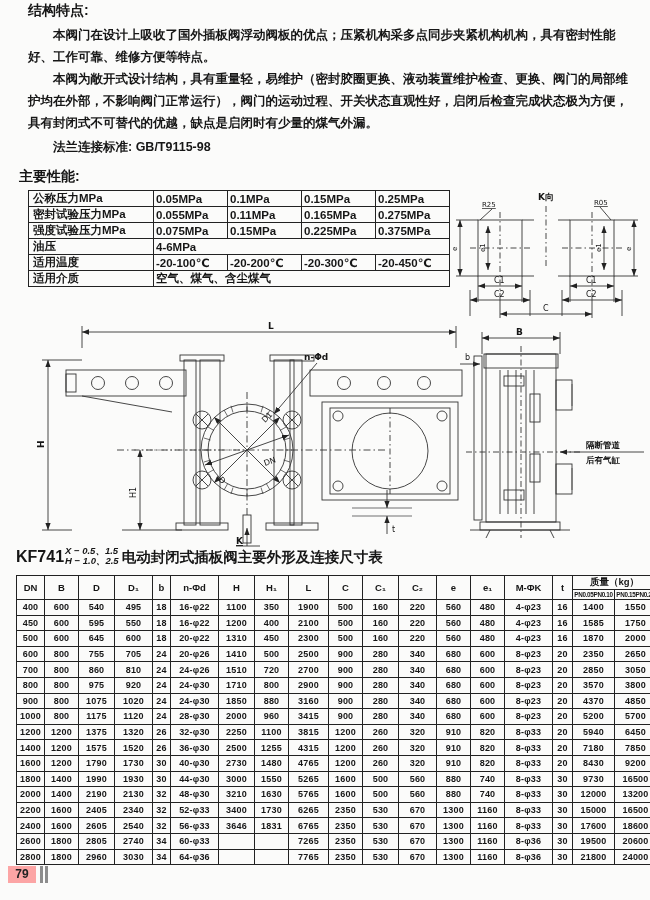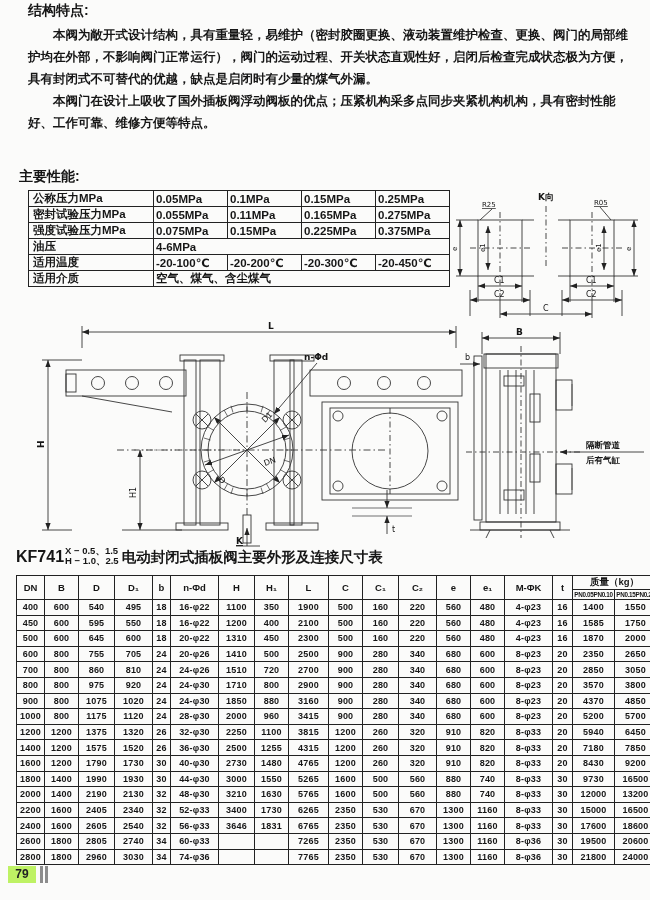--- a/index.html
+++ b/index.html
@@ -22,41 +22,42 @@
   
   svg{position:absolute;}
   svg text{font-family:"DejaVu Sans",sans-serif;fill:#161616;}
   .kview{left:448px;top:168px;}
   .front{left:22px;top:320px;}
   .side{left:460px;top:324px;}
   
   .dims-title{position:absolute;left:16px;top:546px;height:26px;white-space:nowrap;}
   .dims-title .model{font-size:16px;font-weight:bold;vertical-align:middle;}
   .dims-title .stack{display:inline-block;vertical-align:middle;line-height:10px;
-    font-size:9.5px;font-weight:bold;margin:0 3px 2px 1px;}
+    font-size:9.5px;font-weight:bold;margin:0 3px 2px 1px;font-style:italic;}
   .dims-title .name{font-size:14.5px;font-weight:bold;vertical-align:middle;}
   
   .dims{position:absolute;left:16px;top:575px;width:628px;table-layout:fixed;}
   .dims th,.dims td{border:1px solid #222;text-align:center;padding:0;white-space:nowrap;overflow:hidden;}
   .dims th{font-size:9.5px;font-weight:bold;height:13px;}
   .dims th.sub{font-size:6.3px;height:9px;letter-spacing:-0.3px;}
   .dims td{font-size:9px;font-weight:bold;height:14.6px;letter-spacing:0.2px;}
   
-  .pageno{position:absolute;left:8px;top:866px;width:28px;height:17px;background:#bef264;
+  .pageno{position:absolute;left:8px;top:866px;width:28px;height:17px;background:#fca5a5;
     color:#222;font-size:12px;font-weight:bold;text-align:center;line-height:17px;}
   .bar{position:absolute;top:866px;width:3px;height:17px;background:#8c8c8c;}
   .bar.b1{left:40px;} .bar.b2{left:45px;}
 </style>
 </head>
 <body>
 
 <div class="features">
   <h2>结构特点:</h2>
+  <p>本阀门在设计上吸收了国外插板阀浮动阀板的优点；压紧机构采多点同步夹紧机构机构，具有密封性能好、工作可靠、维修方便等特点。</p>
   <p>本阀为敞开式设计结构，具有重量轻，易维护（密封胶圈更换、液动装置维护检查、更换、阀门的局部维护均在外部，不影响阀门正常运行），阀门的运动过程、开关状态直观性好，启闭后检查完成状态极为方便，具有封闭式不可替代的优越，缺点是启闭时有少量的煤气外漏。</p>
-  <p>本阀门在设计上吸收了国外插板阀浮动阀板的优点；压紧机构采多点同步夹紧机构机构，具有密封性能好、工作可靠、维修方便等特点。</p>
+  <p class="std">法兰连接标准: GB/T9115-98</p>
 </div>
 
 <div class="perf-head">主要性能:</div>
 <table class="perf">
     <tbody>
       <tr>
         <td class="lbl">公称压力MPa</td>
         <td>0.05MPa</td>
         <td>0.1MPa</td>
         <td>0.15MPa</td>
@@ -650,21 +651,21 @@
         <td>30</td>
         <td>19500</td>
         <td>20600</td>
       </tr>
       <tr>
         <td>2800</td>
         <td>1800</td>
         <td>2960</td>
         <td>3030</td>
         <td>34</td>
-        <td>74-φ36</td>
+        <td>64-φ36</td>
         <td></td>
         <td></td>
         <td>7765</td>
         <td>2350</td>
         <td>530</td>
         <td>670</td>
         <td>1300</td>
         <td>1160</td>
         <td>8-φ36</td>
         <td>30</td>

